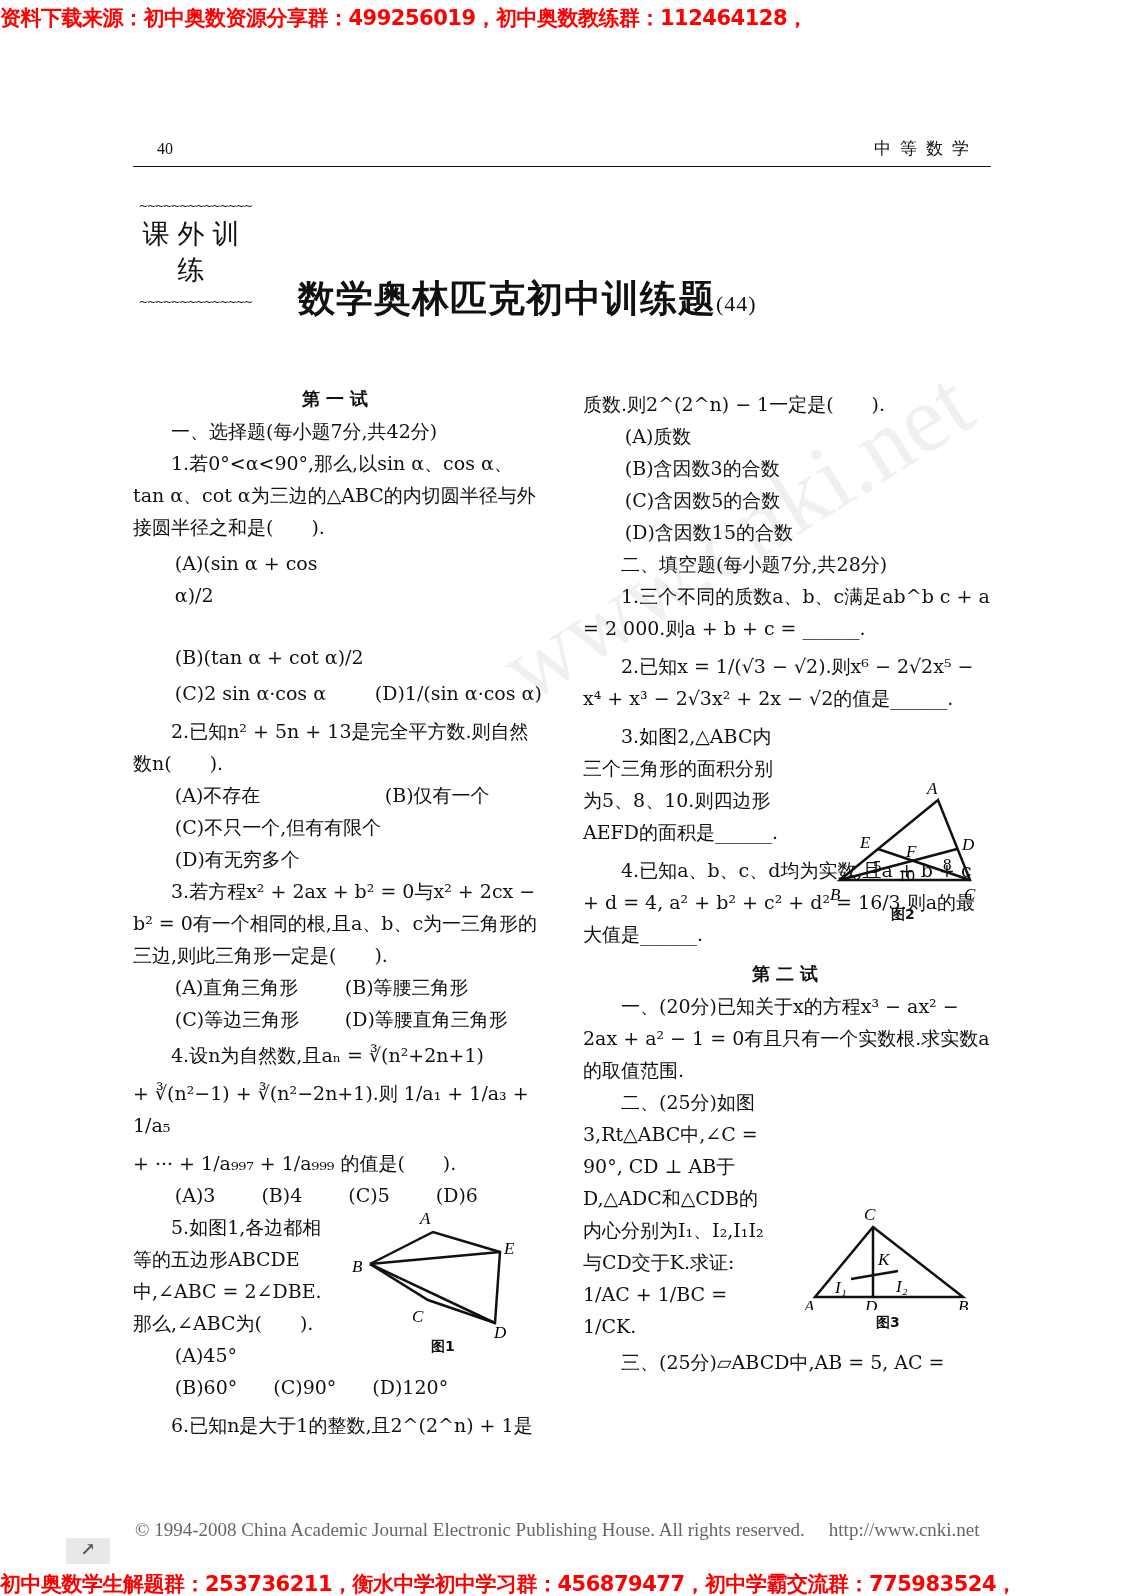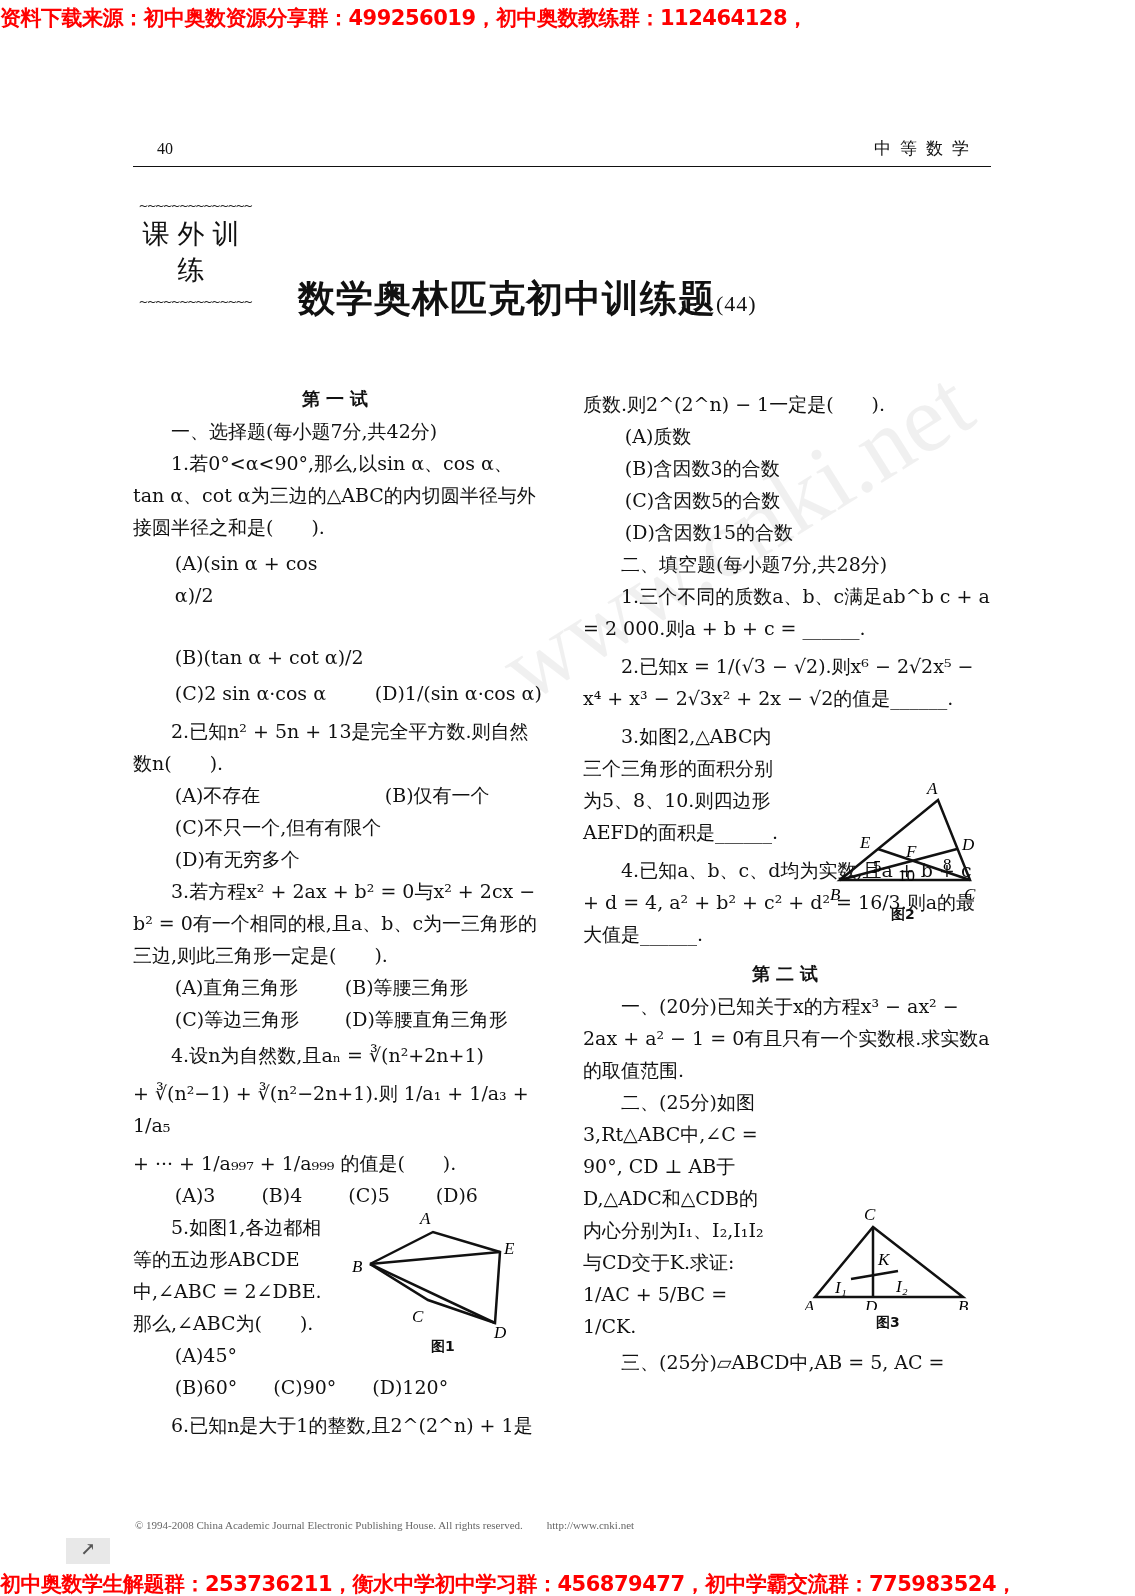--- a/index.html
+++ b/index.html
@@ -20,21 +20,21 @@
   .col { position: absolute; font-size: 19px; line-height: 32px; }
   .col.left { left: 133px; top: 383px; width: 410px; }
   .col.right { left: 583px; top: 388px; width: 410px; }
   .p { margin: 0; }
   .ind { text-indent: 2em; }
   .opt { padding-left: 2.2em; }
   .center-h { text-align: center; font-weight: bold; letter-spacing: 6px; font-size: 18px; }
   .fig { position: absolute; }
   .fig svg text { font-family: "Liberation Serif", serif; font-style: italic; font-size: 17px; }
   .fig .cap { position: absolute; font-size: 14px; font-family: "DejaVu Sans", sans-serif; font-weight: bold; padding-left: 16px; }
-  .copyright { position: absolute; left: 135px; top: 1519px; font-size: 11px; color: #666; font-family: "Liberation Serif", serif; white-space: nowrap; }
+  .copyright { position: absolute; left: 135px; top: 1519px; font-size: 19px; color: #666; font-family: "Liberation Serif", serif; white-space: nowrap; }
   .copyright .url { margin-left: 24px; }
   .cnki-logo { position: absolute; left: 66px; top: 1538px; width: 44px; height: 26px; background: #e8e8e8; color: #555; font-size: 18px; text-align: center; font-weight: bold; }
   .watermark { position: absolute; left: 470px; top: 480px; font-size: 96px; color: rgba(0,0,0,0.06); transform: rotate(-32deg); font-family: "Liberation Serif", serif; pointer-events: none; white-space: nowrap; }
 </style>
 </head>
 <body>
 
 <div class="banner top">资料下载来源：初中奥数资源分享群：499256019，初中奥数教练群：112464128，</div>
 
 <div class="page-num">40</div>
@@ -129,21 +129,21 @@
   <div class="opt">(D)含因数15的合数</div>
 
   <p class="p ind">二、填空题(每小题7分,共28分)</p>
   <p class="p ind">1.三个不同的质数a、b、c满足ab^b c + a = 2 000.则a + b + c = ______.</p>
   <p class="p ind" style="margin-top:6px">2.已知x = 1/(√3 − √2).则x⁶ − 2√2x⁵ − x⁴ + x³ − 2√3x² + 2x − √2的值是______.</p>
   <p class="p ind" style="width:205px;margin-top:6px">3.如图2,△ABC内三个三角形的面积分别为5、8、10.则四边形AEFD的面积是______.</p>
   <p class="p ind" style="margin-top:6px">4.已知a、b、c、d均为实数,且a + b + c + d = 4, a² + b² + c² + d² = 16/3.则a的最大值是______.</p>
 
   <p class="p center-h" style="margin-top:8px">第二试</p>
   <p class="p ind">一、(20分)已知关于x的方程x³ − ax² − 2ax + a² − 1 = 0有且只有一个实数根.求实数a的取值范围.</p>
-  <p class="p ind" style="width:190px">二、(25分)如图3,Rt△ABC中,∠C = 90°, CD ⊥ AB于D,△ADC和△CDB的内心分别为I₁、I₂,I₁I₂与CD交于K.求证: 1/AC + 5/BC = 1/CK.</p>
+  <p class="p ind" style="width:190px">二、(25分)如图3,Rt△ABC中,∠C = 90°, CD ⊥ AB于D,△ADC和△CDB的内心分别为I₁、I₂,I₁I₂与CD交于K.求证: 1/AC + 1/BC = 1/CK.</p>
   <p class="p ind" style="margin-top:4px">三、(25分)▱ABCD中,AB = 5, AC =</p>
 </div>
 
 <div class="fig" style="left:810px;top:760px;width:200px;height:170px;">
   <svg width="200" height="140" viewBox="0 0 200 140">
     <g stroke="#111" stroke-width="2.5" fill="none">
       <polygon points="30,120 128,40 160,120"></polygon>
       <line x1="30" y1="120" x2="147" y2="89"></line>
       <line x1="160" y1="120" x2="68" y2="89"></line>
     </g>

